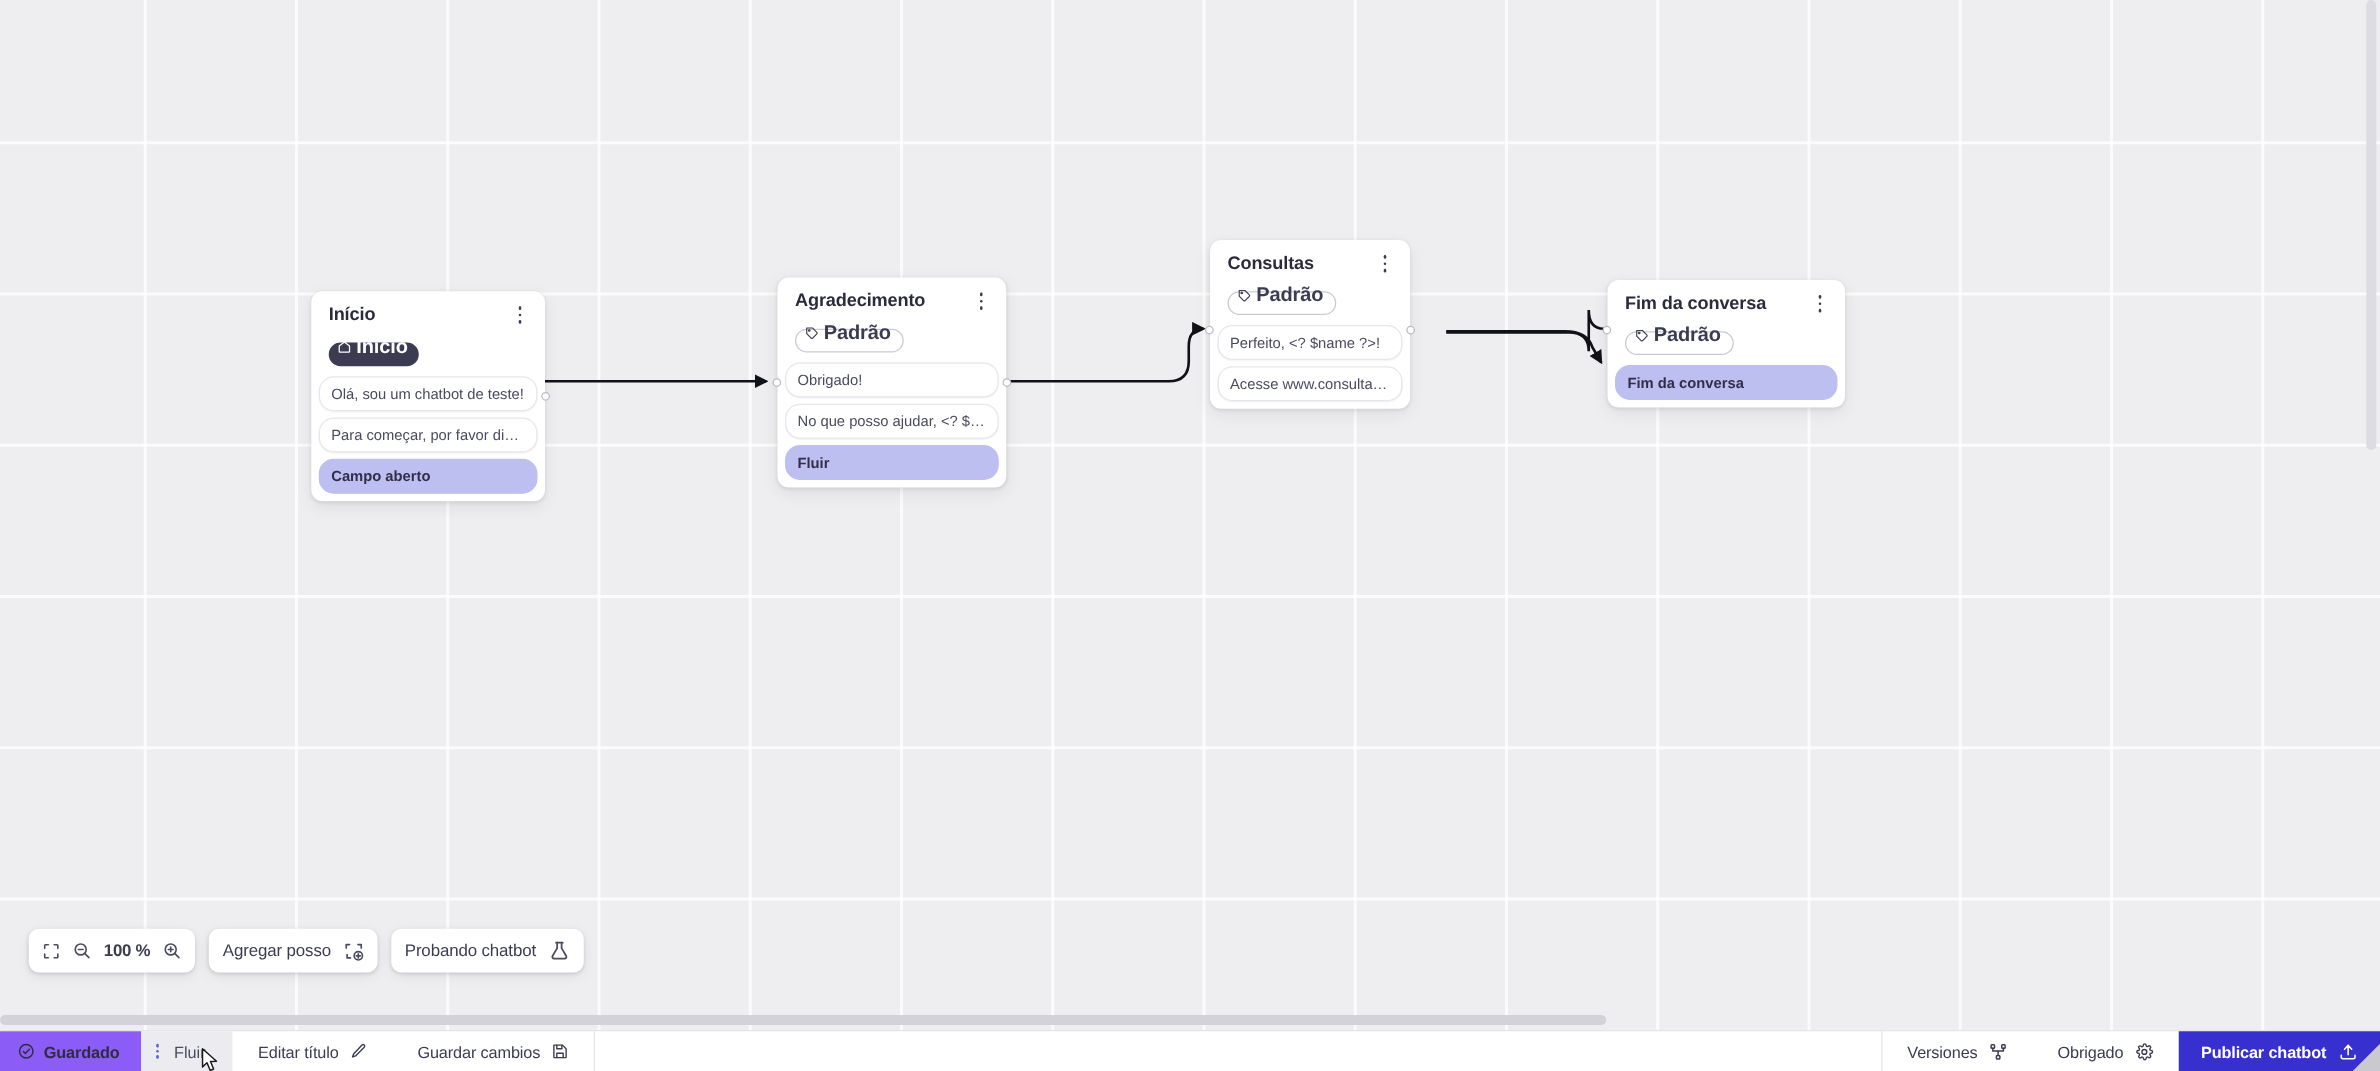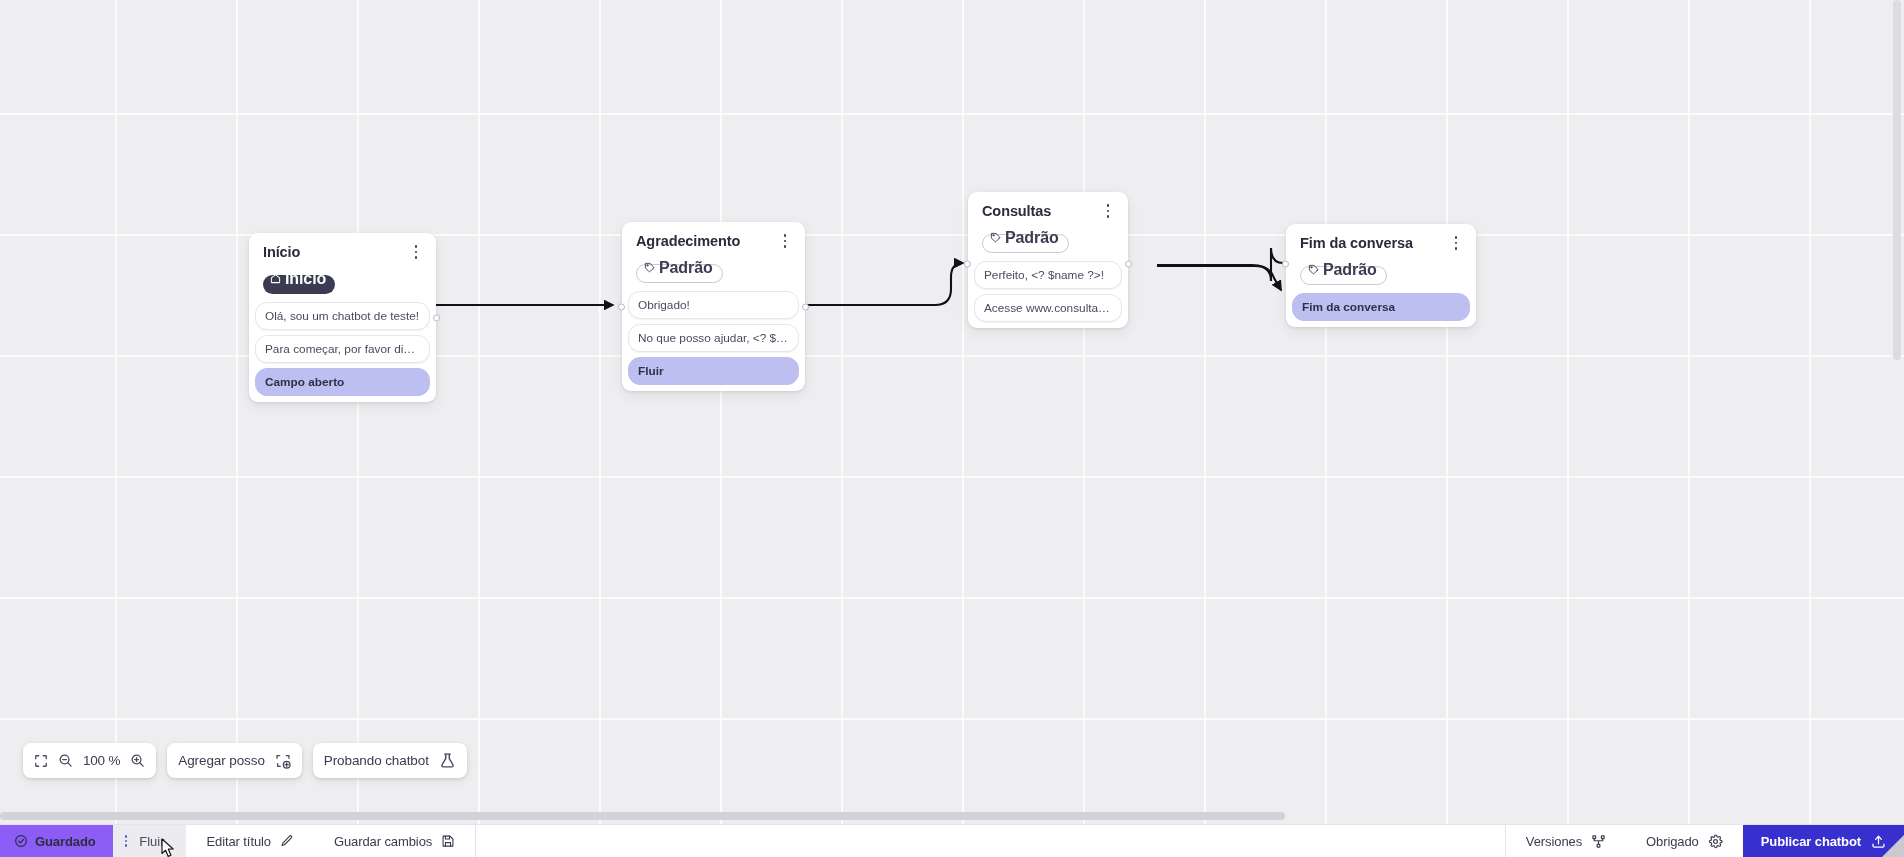--- a/index.html
+++ b/index.html
@@ -178,20 +178,21 @@
     gap: 10px;
     color: #3b3b51;
     font-size: 13.5px;
     cursor: pointer;
     white-space: nowrap;
   }
   .pill .zoom-val {
     font-size: 13.5px;
     color: #3b3b51;
     letter-spacing: -0.2px;
+    font-weight: bold;
   }
   .pill .lbl { letter-spacing: -0.1px; }
   .ico { display: flex; align-items: center; justify-content: center; flex: none; }
 
   
   #bottom-bar {
     position: absolute;
     left: 0; bottom: 0;
     width: 1904px; height: 33px;
     background: #ffffff;

